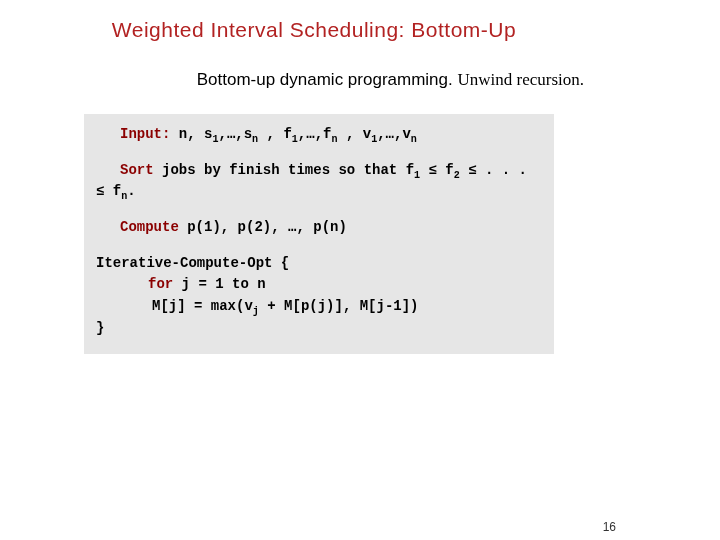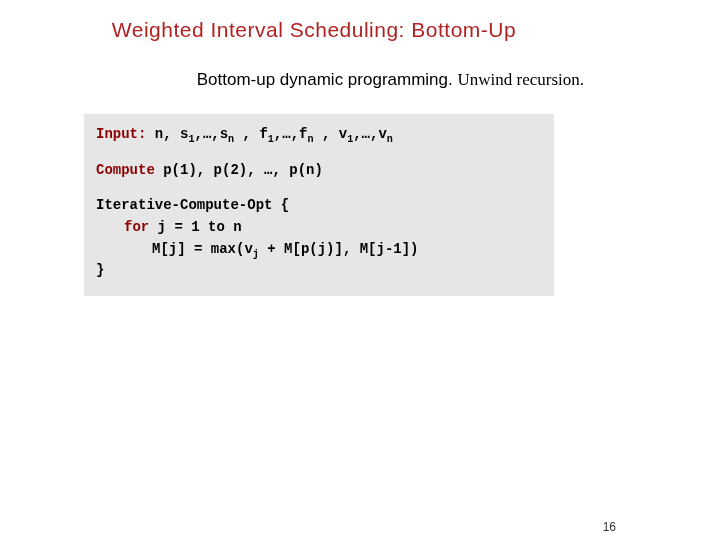--- a/index.html
+++ b/index.html
@@ -47,20 +47,21 @@
   .codebox .para {
     margin: 0 0 14px 0;
   }
   .codebox .para.last {
     margin-bottom: 0;
   }
   .kw {
     color: #8b0000;
     font-weight: bold;
     font-family: "Courier New", Courier, monospace;
+    margin-left: 24px;
   }
   .mono-bold {
     font-weight: bold;
   }
   sub {
     font-size: 0.72em;
     vertical-align: sub;
     line-height: 0;
   }
   .le {  }
@@ -87,20 +88,23 @@
     <span>  </span>
     <span class="unwind">Unwind recursion.</span>
   </p>
 
   <div class="codebox">
 
     <div class="para">
       <span class="kw">Input:</span><span class="mono-bold"> n, s</span><sub class="mono-bold">1</sub><span class="mono-bold">,…,s</span><sub class="mono-bold">n</sub><span class="mono-bold"> , f</span><sub class="mono-bold">1</sub><span class="mono-bold">,…,f</span><sub class="mono-bold">n</sub><span class="mono-bold"> , v</span><sub class="mono-bold">1</sub><span class="mono-bold">,…,v</span><sub class="mono-bold">n</sub>
     </div>
 
+    <div class="para">
+      <span class="kw">Sort</span><span class="mono-bold"> jobs by finish times so that f</span><sub class="mono-bold">1</sub><span class="mono-bold le"> ≤ f</span><sub class="mono-bold">2</sub><span class="mono-bold le"> ≤ . . . ≤ f</span><sub class="mono-bold">n</sub><span class="mono-bold">.</span>
+    </div>
 
     <div class="para">
       <span class="kw">Compute</span><span class="mono-bold"> p(1), p(2), …, p(n)</span>
     </div>
 
     <div class="para last mono-bold">
       <span>Iterative-Compute-Opt {</span><br>
       <span class="indent1"><span class="kw">for</span><span> j = 1 to n</span></span>
       <span class="indent2"><span>M[j] = max(v</span><sub>j</sub><span> + M[p(j)], M[j-1])</span></span>
       <span>}</span>

